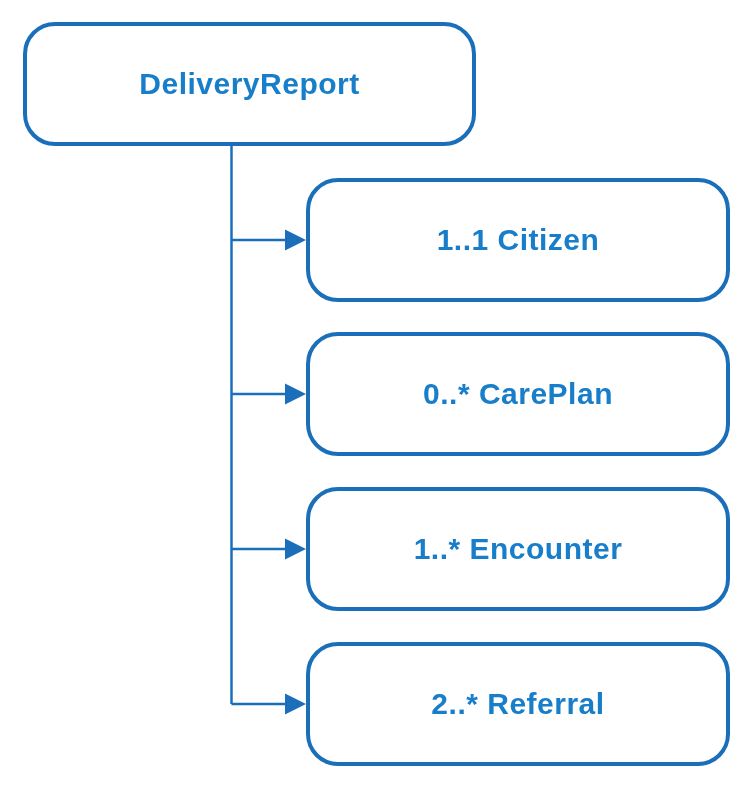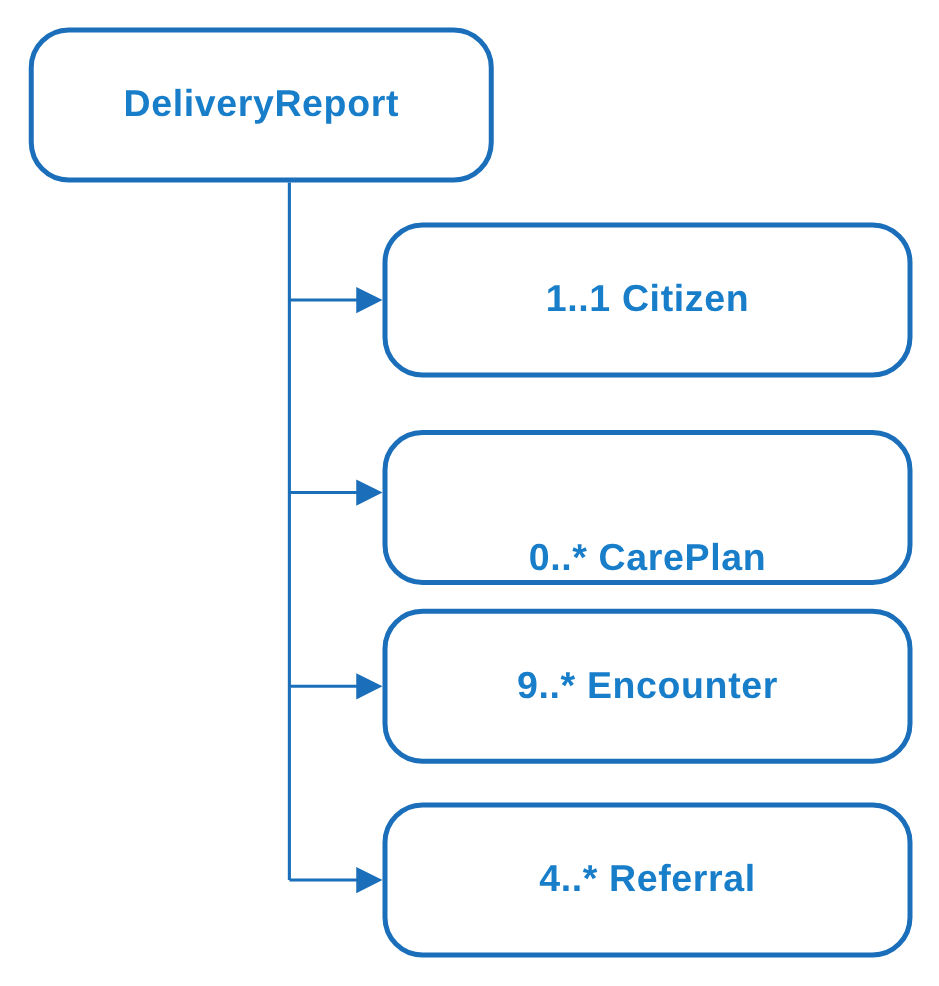--- a/index.html
+++ b/index.html
@@ -34,30 +34,30 @@
     justify-content: center;
     color: #187EC9;
     font-weight: 700;
     font-size: 30px;
     letter-spacing: 0.5px;
     text-align: center;
   }
   .node-root {
     left: 23px;
     top: 22px;
-    width: 372px;
+    width: 453px;
     height: 124px;
   }
   .node-child {
     left: 306px;
     width: 424px;
     height: 124px;
   }
   .node-child-0 { top: 178px; text-align: right; }
-  .node-child-1 { top: 344px; align-items: flex-end; }
+  .node-child-1 { top: 332px; }
   .node-child-2 { top: 487px; }
   .node-child-3 { top: 642px; }
 </style>
 </head>
 <body>
 
 <div class="canvas">
 
   <svg class="connectors" viewBox="0 0 751 789" xmlns="http://www.w3.org/2000/svg">
 
@@ -80,20 +80,20 @@
 
   <div class="node node-child node-child-0">
     <span>1..1 Citizen</span>
   </div>
 
   <div class="node node-child node-child-1">
     <span>0..* CarePlan</span>
   </div>
 
   <div class="node node-child node-child-2">
-    <span>9..* Encounter</span>
+    <span>1..* Encounter</span>
   </div>
 
   <div class="node node-child node-child-3">
-    <span>4..* Referral</span>
+    <span>2..* Referral</span>
   </div>
 
 </div>
 
 </body></html>

